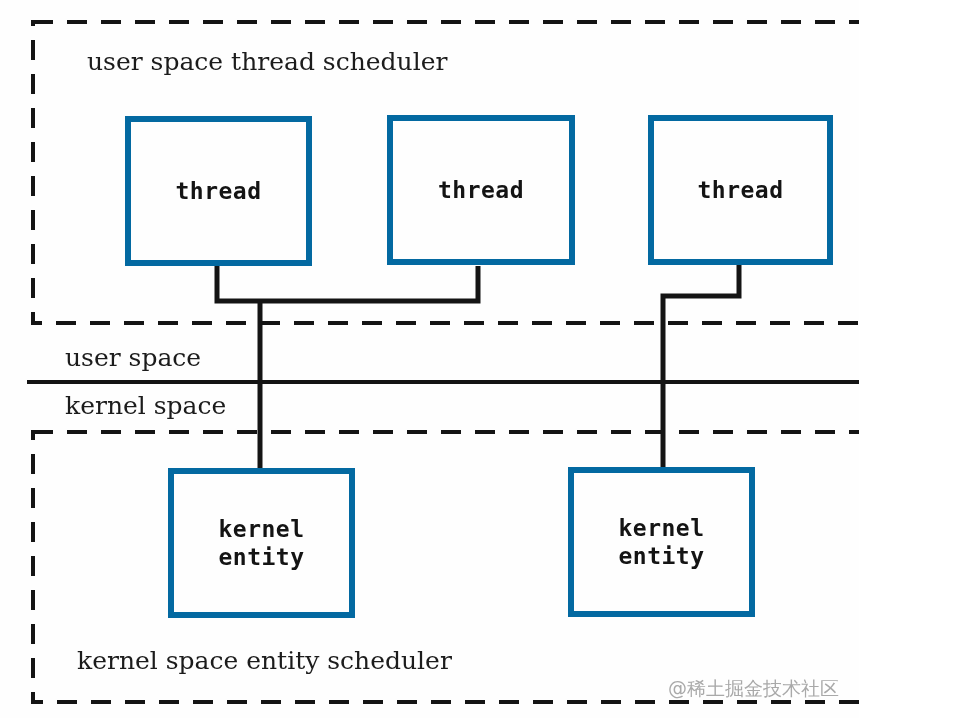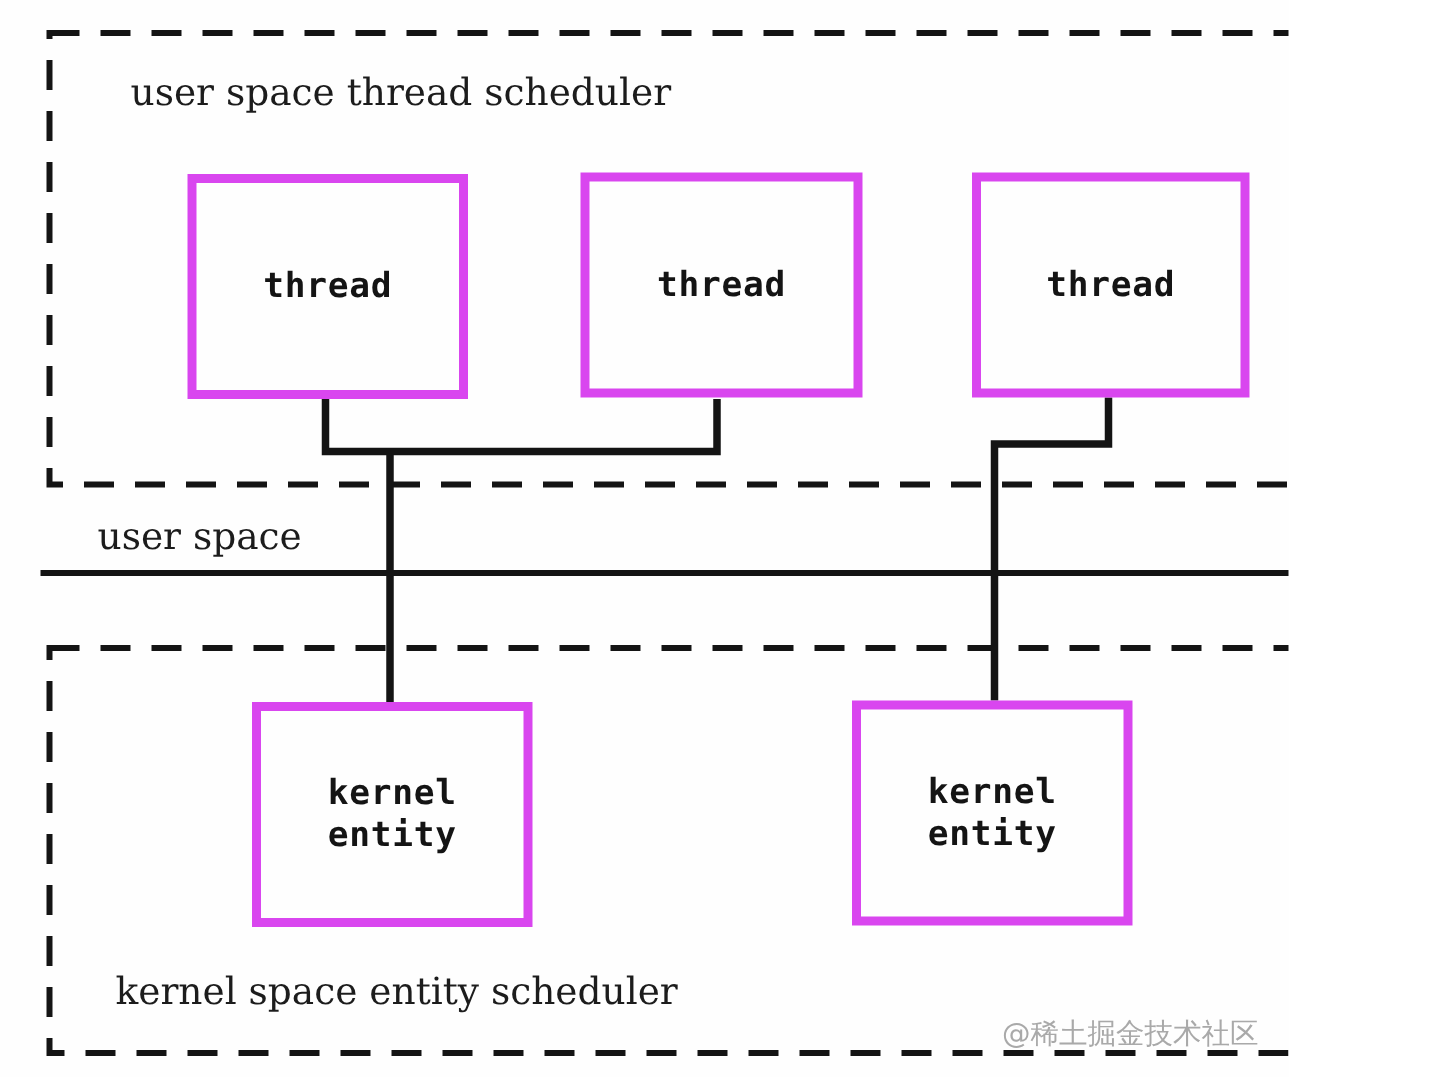--- a/index.html
+++ b/index.html
@@ -25,21 +25,21 @@
   .label {
     position: absolute;
     color: #1c1c1c;
     font-size: 25px;
     line-height: 30px;
     white-space: nowrap;
   }
   .node {
     position: absolute;
     box-sizing: border-box;
-    border: 6px solid #d946ef;
+    border: 6px solid #0369a1;
     background: #fefefe;
     display: flex;
     align-items: center;
     justify-content: center;
   }
   .node-label {
     font-family: "DejaVu Sans Mono", monospace;
     font-weight: bold;
     font-size: 23px;
     line-height: 28px;
@@ -84,20 +84,21 @@
     <span class="node-label">thread</span>
   </div>
   <div class="node" style="left:387px; top:115px; width:188px; height:150px;">
     <span class="node-label">thread</span>
   </div>
   <div class="node" style="left:648px; top:115px; width:185px; height:150px;">
     <span class="node-label">thread</span>
   </div>
 
   <div class="label" style="left:65px; top:343px;text-align:center;">user space</div>
+  <div class="label" style="left:65px; top:391px;">kernel space</div>
 
   <div class="node" style="left:168px; top:468px; width:187px; height:150px;">
     <span class="node-label">kernel
 entity</span>
   </div>
   <div class="node" style="left:568px; top:467px; width:187px; height:150px;">
     <span class="node-label">kernel
 entity</span>
   </div>
 

